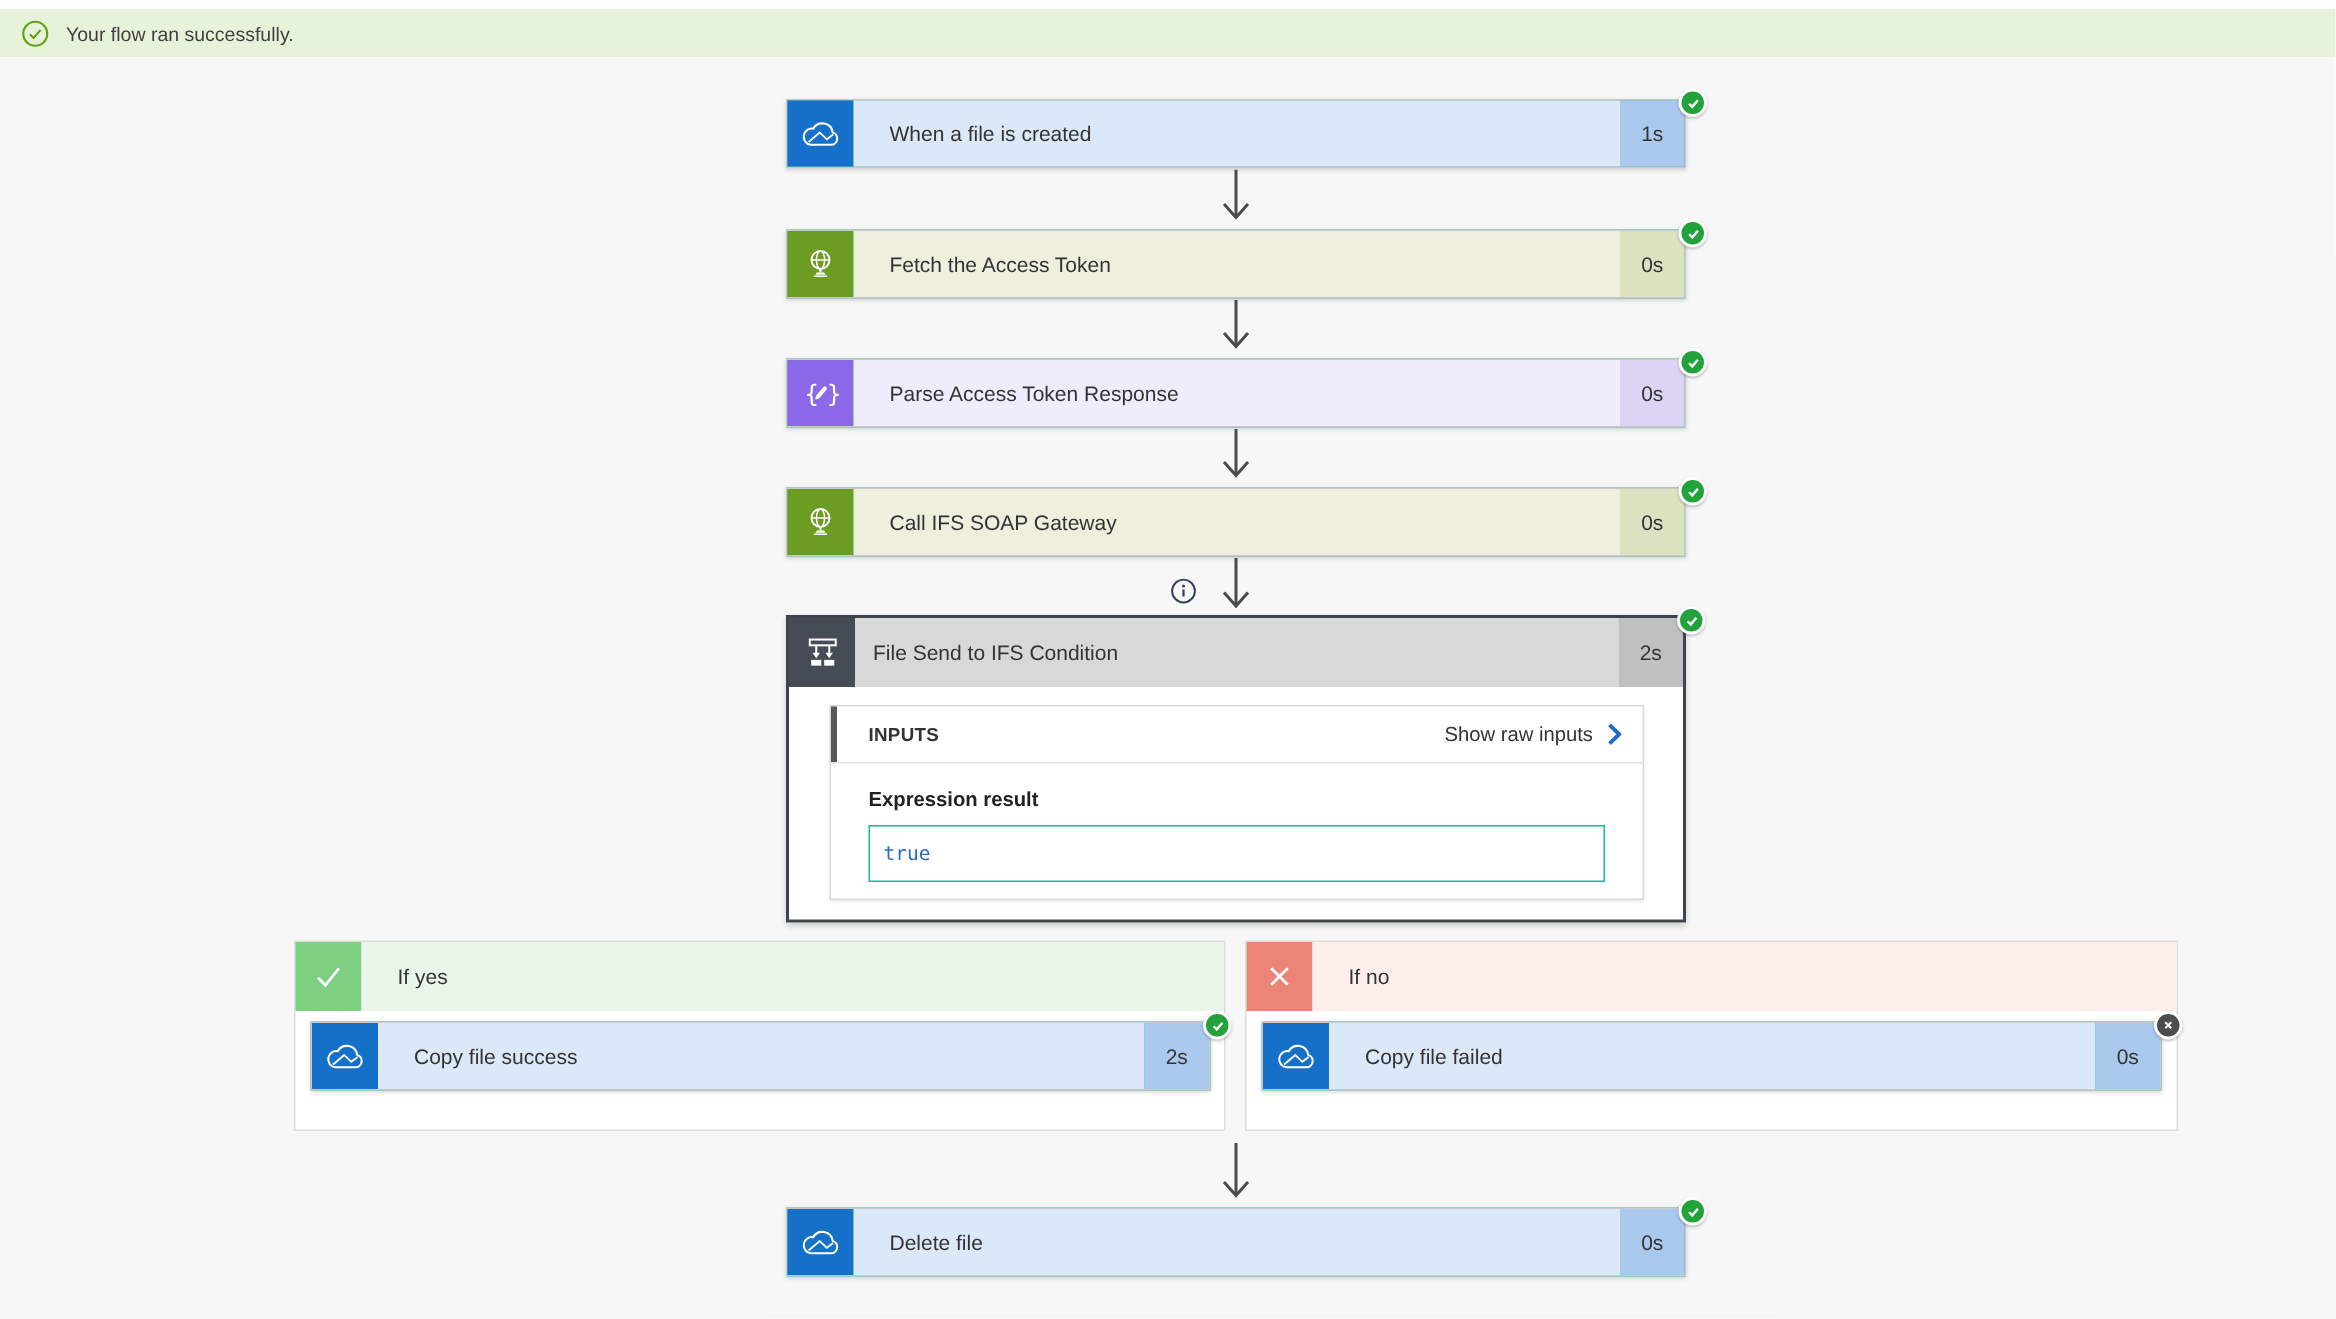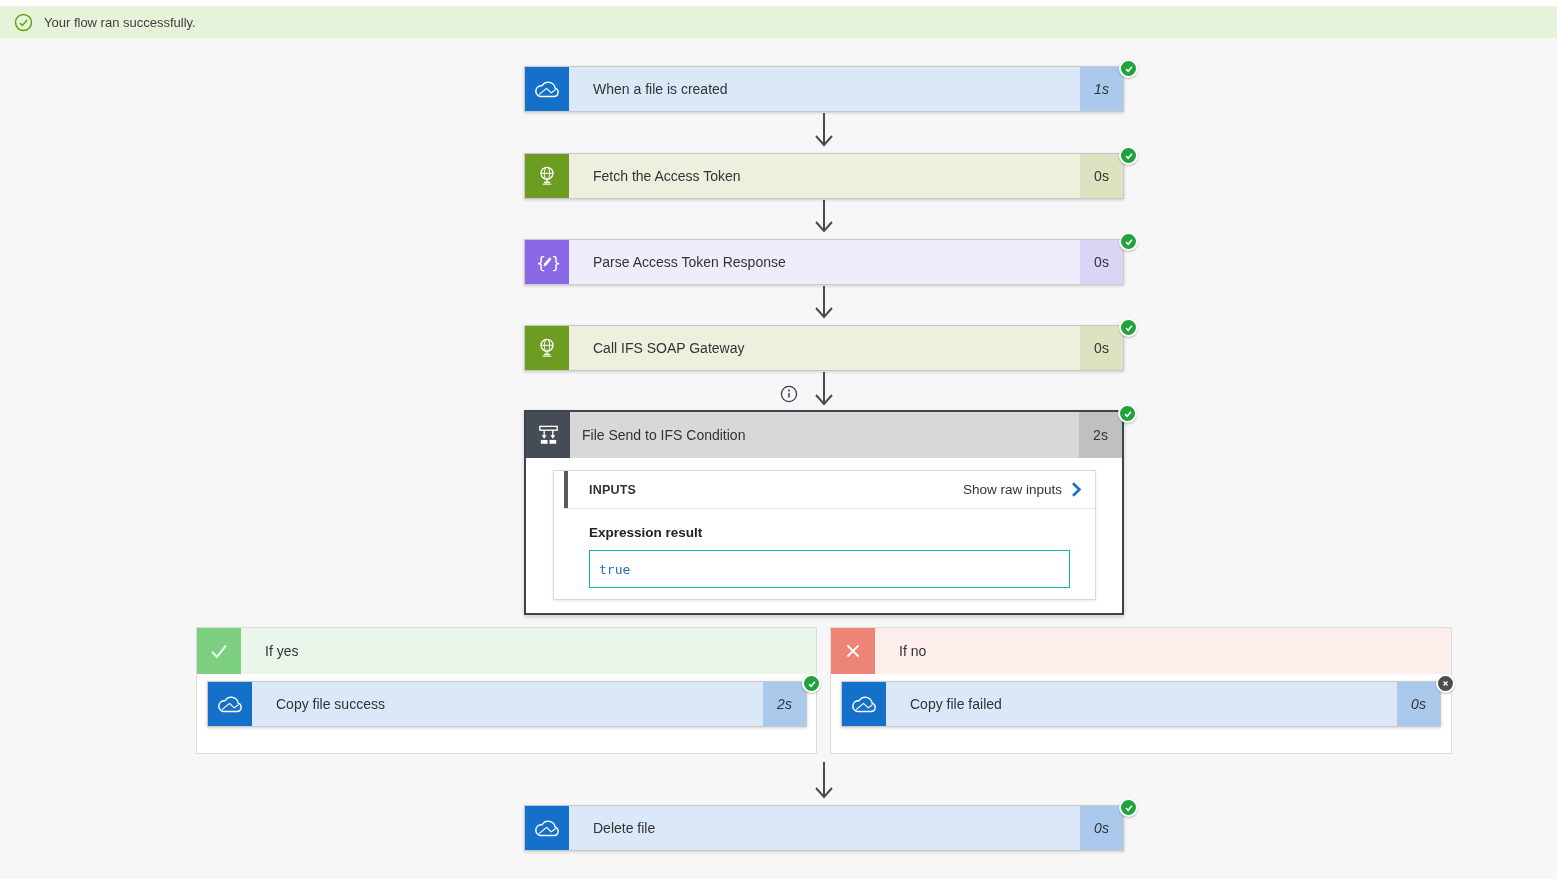--- a/index.html
+++ b/index.html
@@ -12,21 +12,21 @@
   .banner-text{margin-left:11px;font-size:13px;color:#3f3f3f;}
 
   
   .action-node{position:absolute;display:flex;width:600px;height:46px;box-sizing:border-box;border:1px solid #c9c9c9;box-shadow:0 1px 3px rgba(0,0,0,.18);cursor:pointer;background:#14b8a6;}
   .node-icon{flex:0 0 44px;display:flex;align-items:center;justify-content:center;}
   .node-title{flex:1;display:flex;align-items:center;padding-left:24px;font-size:14px;color:#333;white-space:nowrap;overflow:hidden;}
   .node-duration{flex:0 0 43px;display:flex;align-items:center;justify-content:center;font-size:14px;color:#333;}
 
   .theme-onedrive .node-icon{background:var(--onedrive_blue);}
   .theme-onedrive .node-title{background:var(--onedrive_body);}
-  .theme-onedrive .node-duration{background:var(--onedrive_badge);font-style:italic;}
+  .theme-onedrive .node-duration{background:var(--onedrive_badge);}
   .theme-http .node-icon{background:var(--http_green);}
   .theme-http .node-title{background:var(--http_body);}
   .theme-http .node-duration{background:var(--http_badge);}
   .theme-parse .node-icon{background:var(--parse_purple);}
   .theme-parse .node-title{background:var(--parse_body);}
   .theme-parse .node-duration{background:var(--parse_badge);}
 
   
   .status-badge{position:absolute;top:-8px;right:-15px;width:15px;height:15px;border-radius:50%;border:2px solid #fff;display:flex;align-items:center;justify-content:center;z-index:3;box-shadow:0 1px 2px rgba(0,0,0,.25);}
   .badge-success{background:var(--success_green);}
@@ -39,21 +39,21 @@
   .info-icon{position:absolute;left:780px;top:385px;width:18px;height:18px;cursor:pointer;}
 
   
   .condition{position:absolute;left:524px;top:410px;width:600px;height:205px;box-sizing:border-box;border:2px solid #3e444e;background:#fff;box-shadow:0 2px 4px rgba(0,0,0,.18);}
   .cond-header{display:flex;height:46px;cursor:pointer;}
   .cond-icon{flex:0 0 44px;display:flex;align-items:center;justify-content:center;background:var(--cond_dark);}
   .cond-title{flex:1;display:flex;align-items:center;padding-left:12px;font-size:14px;color:#333;background:var(--cond_header);}
   .cond-duration{flex:0 0 43px;display:flex;align-items:center;justify-content:center;font-size:14px;color:#333;background:var(--cond_badge);}
 
   
-  .inputs-card{position:absolute;left:27px;top:58px;width:543px;height:130px;box-sizing:border-box;background:#fff;border:1px solid #d9d9d9;box-shadow:0 1px 3px rgba(0,0,0,.10);padding-left:10px;}
+  .inputs-card{position:absolute;left:27px;top:58px;width:543px;height:130px;box-sizing:border-box;background:#fff;border:1px solid #d9d9d9;box-shadow:0 1px 3px rgba(0,0,0,.10);}
   .inputs-header{position:relative;height:37px;border-bottom:1px solid #e4e4e4;display:flex;align-items:center;}
   .inputs-accent{position:absolute;left:0;top:0;width:4px;height:100%;background:#595959;}
   .inputs-label{margin-left:25px;font-size:12.5px;font-weight:bold;color:#333;letter-spacing:.2px;}
   .show-raw{margin-left:auto;margin-right:14px;display:flex;align-items:center;gap:10px;font-size:13.5px;color:#333;cursor:pointer;}
   .inputs-body{padding:16px 25px 0 25px;}
   .field-label{font-size:13.5px;font-weight:bold;color:#222;}
   .field-value{margin-top:10px;height:38px;box-sizing:border-box;border:1px solid #14b8a6;display:flex;align-items:center;padding-left:9px;font-family:"DejaVu Sans Mono",monospace;font-size:13px;color:var(--true_blue);}
 
   
   .branch{position:absolute;top:627px;height:127px;box-sizing:border-box;background:#fff;border:1px solid #dcdcdc;}

